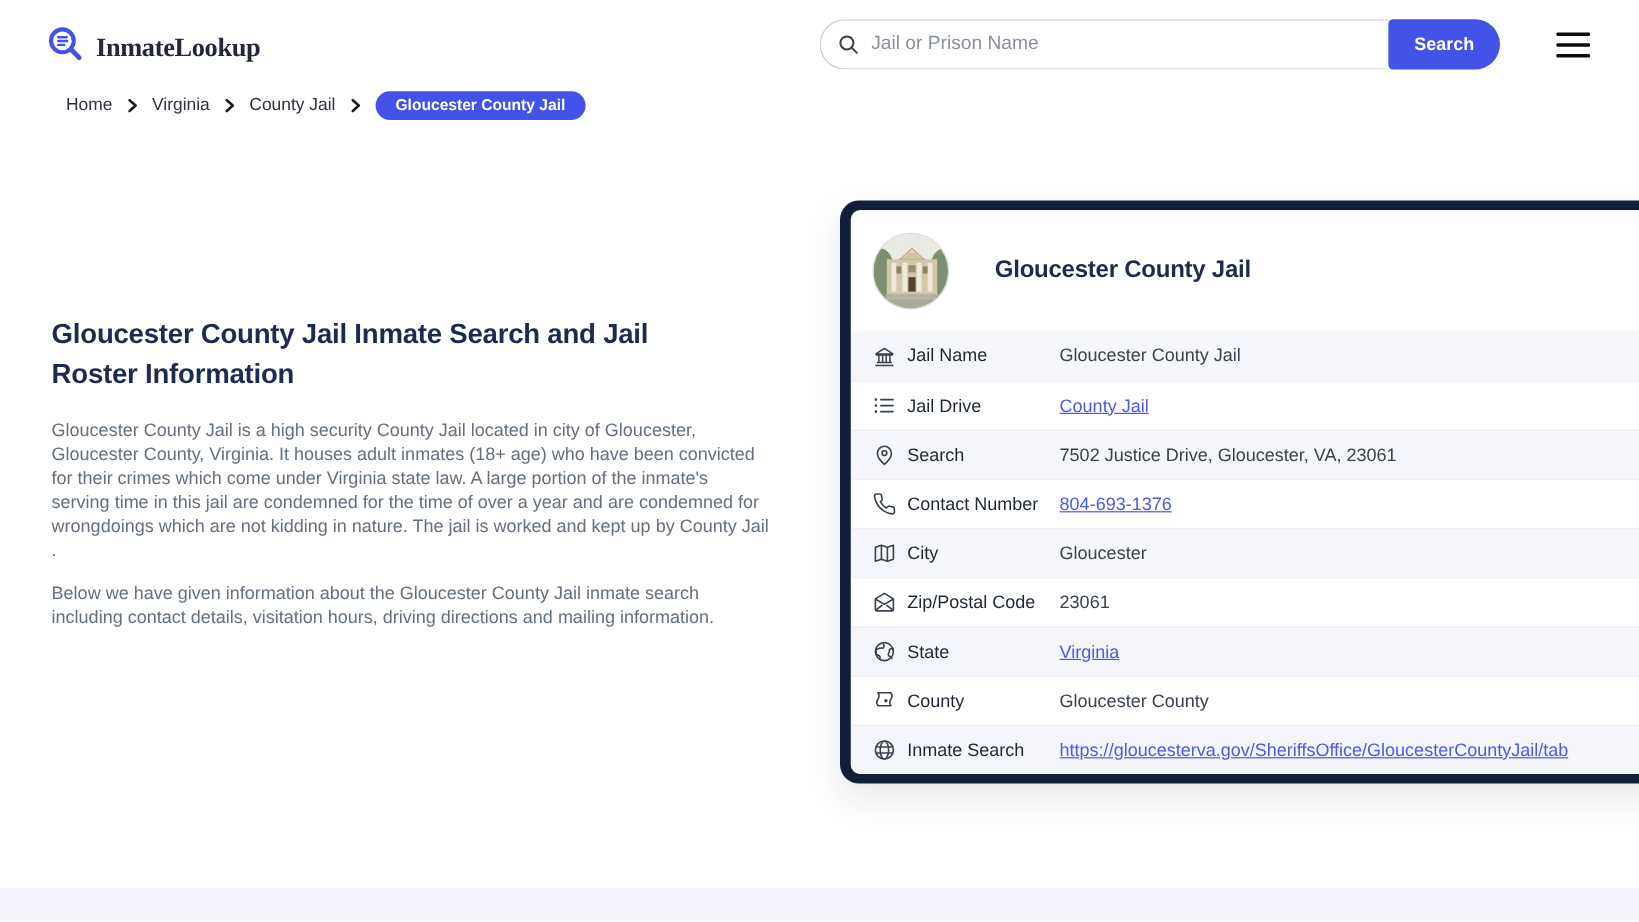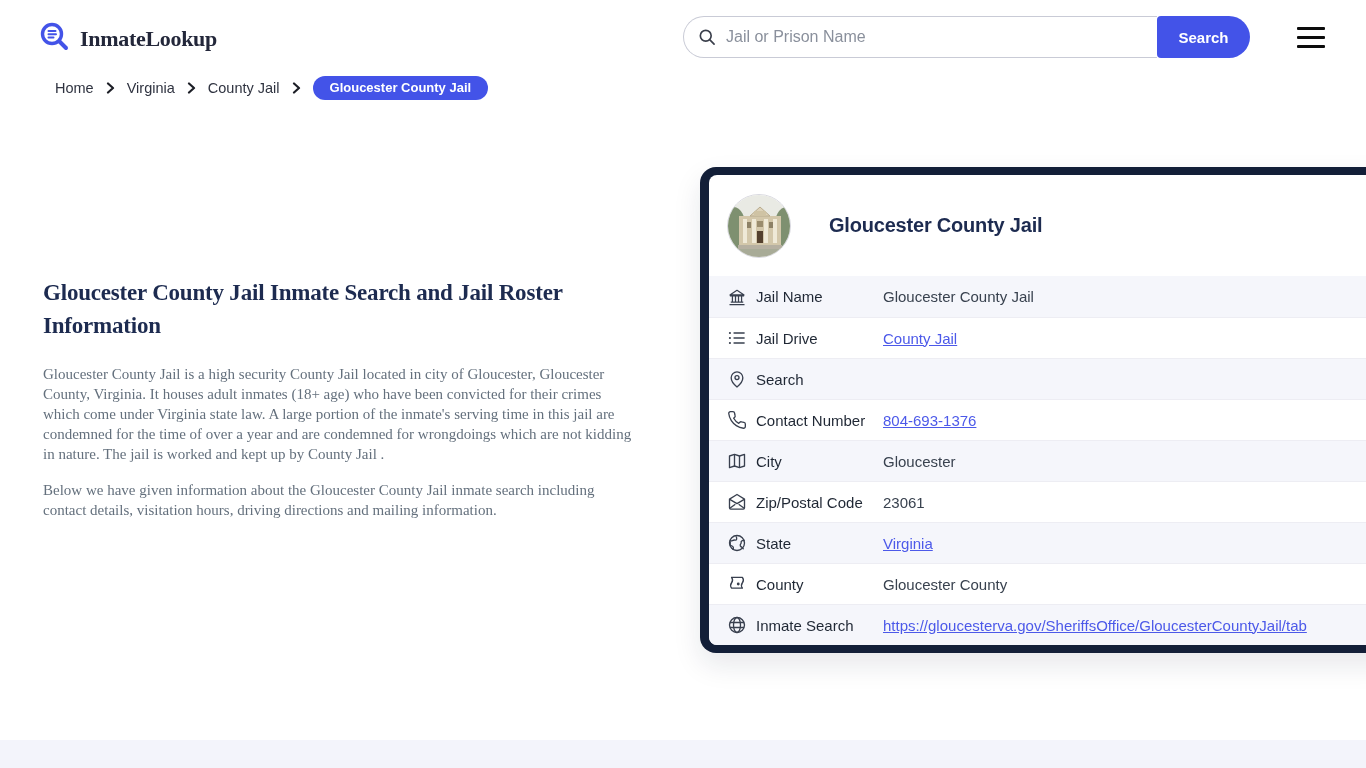--- a/index.html
+++ b/index.html
@@ -38,21 +38,21 @@
   .hamburger span { display:block; width:28px; height:3px; background:#0c0c0c; margin-bottom:6px; border-radius:1px; }
   
   .breadcrumb { position:absolute; left:55px; top:76px; display:flex; align-items:center; gap:11px; }
   .crumb { font-size:14.5px; color:#2f3340; cursor:pointer; }
   .crumb-sep { display:flex; align-items:center; }
   .crumb-badge {
     background:#4353e8; color:#fff; font-size:13px; font-weight:700;
     padding:4px 17px 5px; border-radius:12px; cursor:default;
   }
   
-  .article { position:absolute; left:43px; top:277px; width:600px;font-family:Liberation Serif, serif; }
+  .article { position:absolute; left:43px; top:262px; width:600px; }
   .article h1 {
     font-size:23px; line-height:1.42; font-weight:700; color:#1d2b50;
     width:545px; margin-bottom:22px; letter-spacing:-0.2px;
   }
   .article p { font-size:15px; line-height:20px; color:#64707d; margin-bottom:16px; width:598px; }
   
   .card {
     position:absolute; left:700px; top:167px; width:700px; height:486px;
     background:#131f38; border-radius:16px;
     box-shadow:0 12px 28px rgba(20,30,60,.10);
@@ -186,20 +186,21 @@
           <a class="row-link" href="#">County Jail</a>
         </div>
         <div class="info-row alt">
           <span class="row-icon">
             <svg viewBox="0 0 24 24" fill="none" stroke="currentColor" stroke-width="1.6">
               <path d="M12 21.5s-7-5.6-7-11A7 7 0 0 1 19 10.5c0 5.4-7 11-7 11z"></path>
               <circle cx="12" cy="10.3" r="2.4"></circle>
             </svg>
           </span>
           <span class="row-label">Search</span>
+          <span class="row-value">7502 Justice Drive, Gloucester, VA, 23061</span>
         </div>
         <div class="info-row">
           <span class="row-icon">
             <svg viewBox="0 0 24 24" fill="none" stroke="currentColor" stroke-width="1.6" stroke-linecap="round" stroke-linejoin="round">
               <path d="M22 16.9v3a2 2 0 0 1-2.2 2 19.8 19.8 0 0 1-8.6-3.1A19.5 19.5 0 0 1 5.2 12.8 19.8 19.8 0 0 1 2.1 4.2 2 2 0 0 1 4.1 2h3a2 2 0 0 1 2 1.7c.1.96.3 1.9.6 2.8a2 2 0 0 1-.45 2.1L8 9.9a16 16 0 0 0 6.1 6.1l1.3-1.27a2 2 0 0 1 2.1-.45c.9.3 1.84.5 2.8.6a2 2 0 0 1 1.7 2z"></path>
             </svg>
           </span>
           <span class="row-label">Contact Number</span>
           <a class="row-link" href="#">804-693-1376</a>
         </div>

